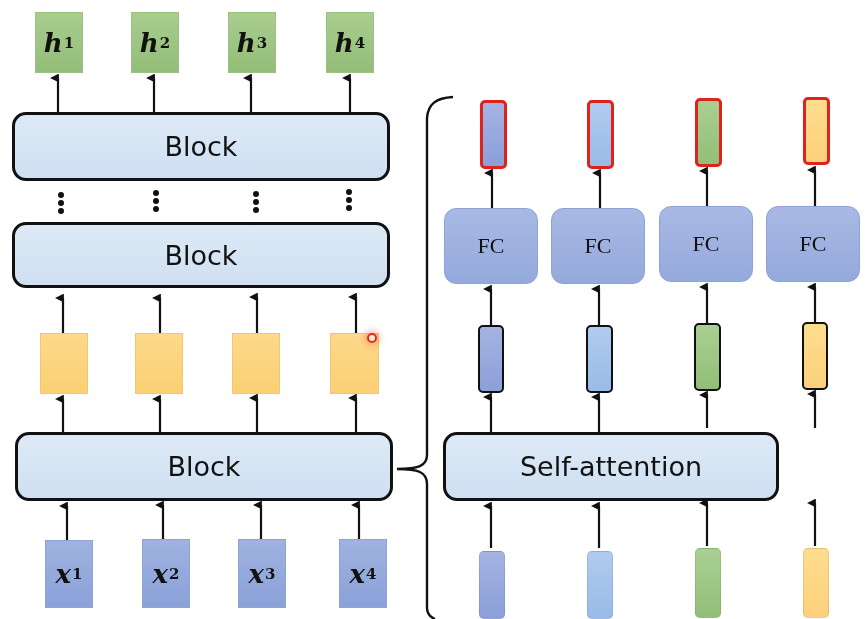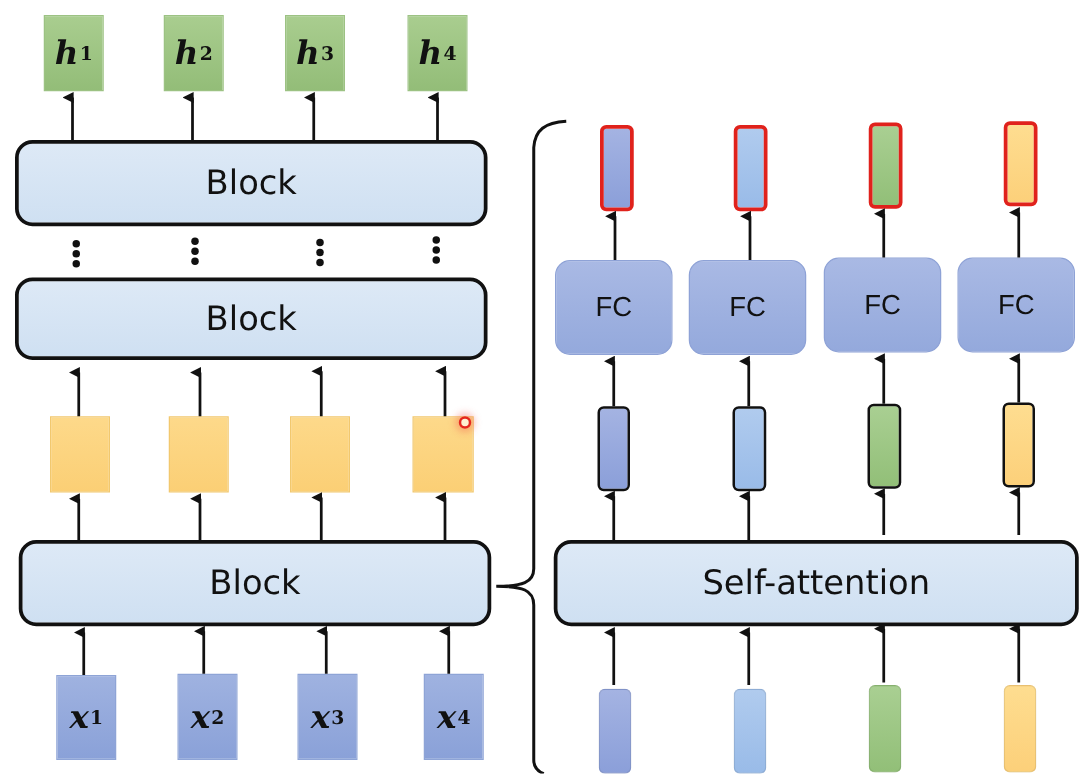--- a/index.html
+++ b/index.html
@@ -16,21 +16,21 @@
           font-size: 26px; color: #111; }
   .xbox { background: linear-gradient(180deg,#9fb2e0,#8aa1d8); border: 1px solid #8ea4d6;
           display: flex; align-items: center; justify-content: center;
           font-family: "DejaVu Serif", serif; font-weight: bold; font-style: italic;
           font-size: 26px; color: #111; }
   .ybox { background: linear-gradient(180deg,#fdd98a,#fbcf75); border: 1px solid #f2c86e; }
   sup { font-size: 15px; font-style: normal; vertical-align: 9px; margin-left: 1px; }
   .fc { border-radius: 12px; background: linear-gradient(180deg,#a9b9e4,#94a9dc);
         border: 1px solid #8ea2d6;
         display: flex; align-items: center; justify-content: center;
-        font-family: Liberation Sans, sans-serif; font-size: 22px; color: #111; }
+        font-family: Liberation Serif, serif; font-size: 22px; color: #111; }
   .vec { border-radius: 5px; }
   .vec.red { border: 3px solid #e0221c; }
   .vec.black { border: 2.5px solid #111; }
   .vec.plain { border: 1px solid rgba(0,0,0,0.08); }
   .c-blue   { background: linear-gradient(180deg,#a4b3e2,#8b9fd9); }
   .c-lblue  { background: linear-gradient(180deg,#b0cbee,#99bbe8); }
   .c-green  { background: linear-gradient(180deg,#a9cf92,#92bf78); }
   .c-yellow { background: linear-gradient(180deg,#fedd90,#fcd07a); }
   .dots { width: 6px; }
   .dot { width: 6px; height: 6px; background: #111; border-radius: 50%; margin-bottom: 2px; }
@@ -136,21 +136,21 @@
   </div>
   <div class="abs fc" style="left:766px;top:206px;width:94px;height:76px;">
     <span>FC</span>
   </div>
 
   <div class="abs vec black c-blue" style="left:478px;top:325px;width:26px;height:68px;"></div>
   <div class="abs vec black c-lblue" style="left:586px;top:325px;width:27px;height:68px;"></div>
   <div class="abs vec black c-green" style="left:694px;top:323px;width:27px;height:68px;"></div>
   <div class="abs vec black c-yellow" style="left:802px;top:322px;width:26px;height:68px;"></div>
 
-  <div class="abs block" style="left:443px;top:432px;width:420px;height:69px;">
+  <div class="abs block" style="left:443px;top:432px;width:336px;height:69px;">
     <span>Self-attention</span>
   </div>
 
   <div class="abs vec plain c-blue" style="left:479px;top:551px;width:26px;height:68px;"></div>
   <div class="abs vec plain c-lblue" style="left:587px;top:551px;width:26px;height:68px;"></div>
   <div class="abs vec plain c-green" style="left:695px;top:548px;width:26px;height:70px;"></div>
   <div class="abs vec plain c-yellow" style="left:803px;top:548px;width:26px;height:70px;"></div>
 </div>
 
 <svg class="overlay" width="865" height="619" viewBox="0 0 865 619">

